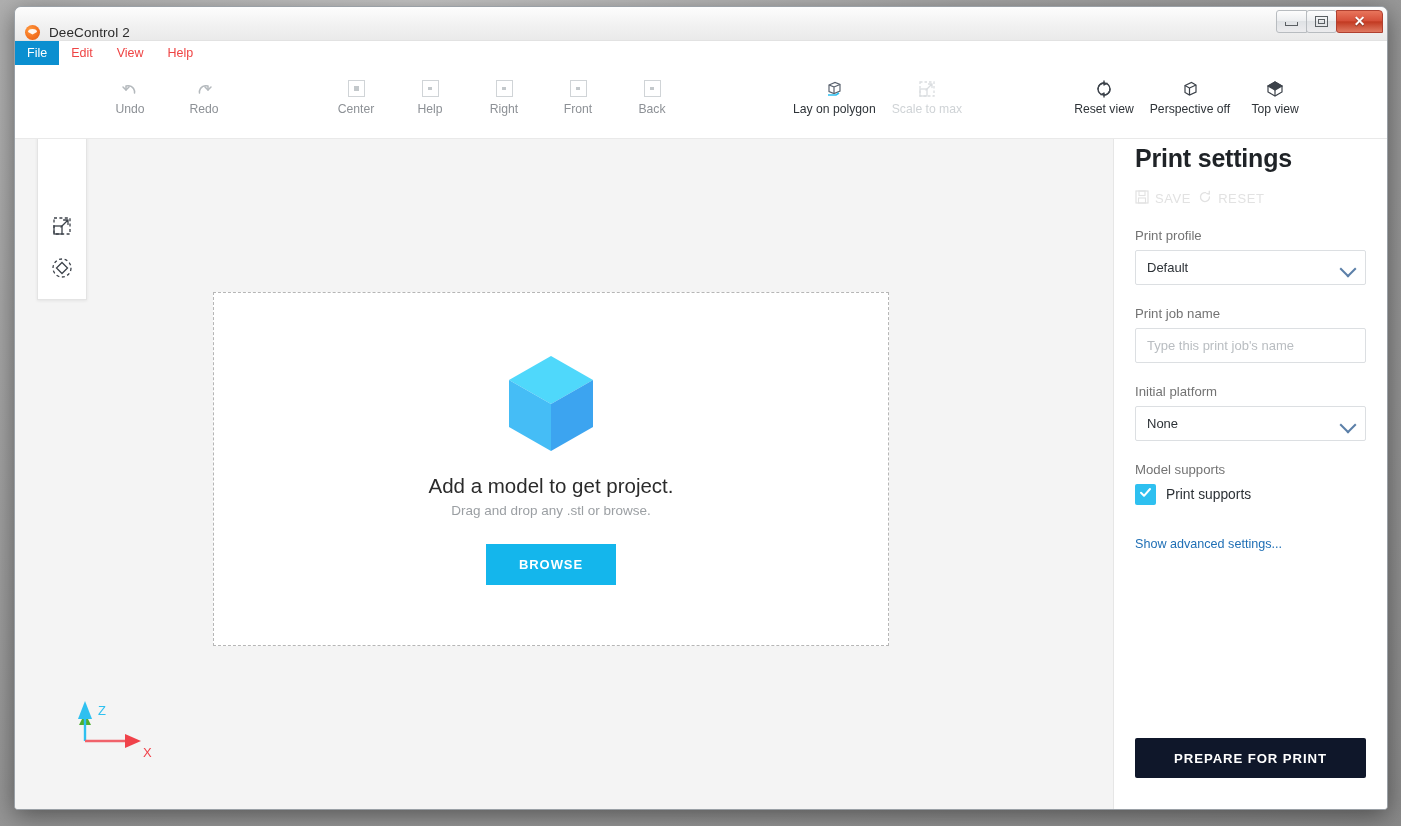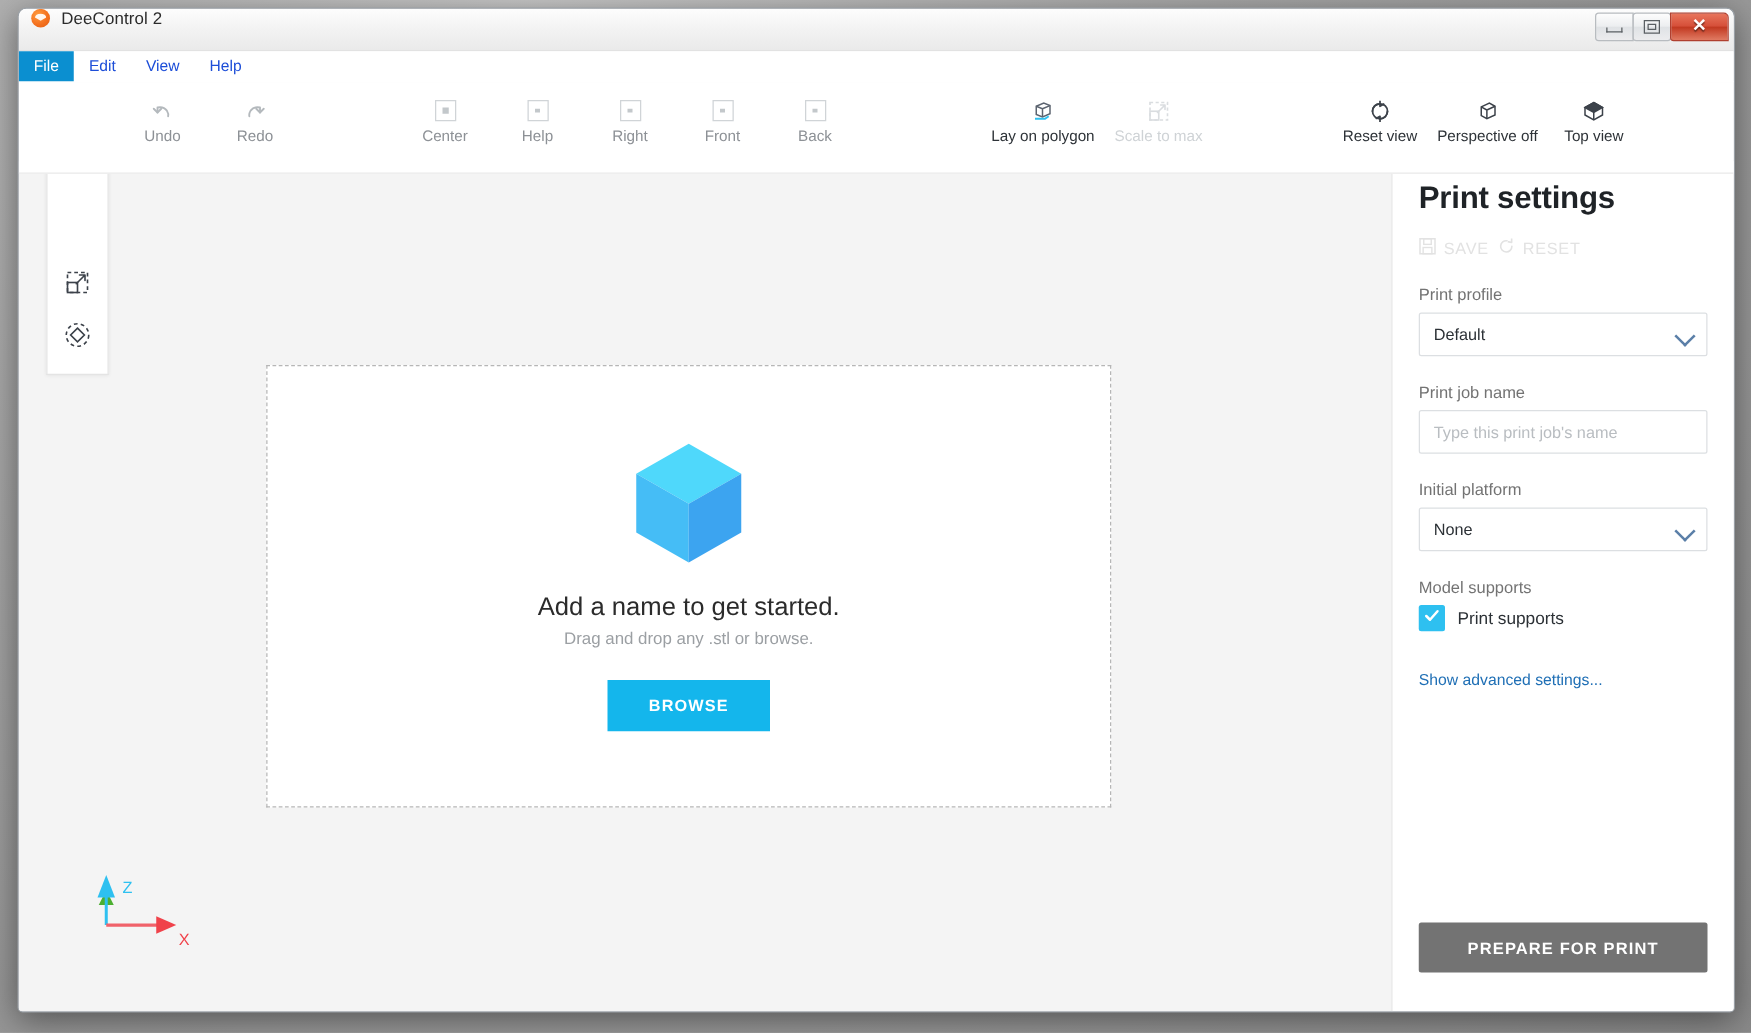--- a/index.html
+++ b/index.html
@@ -34,21 +34,21 @@
     overflow: hidden;
   }
 
   
   #titlebar {
     position: relative;
     height: 33px;
     background: linear-gradient(180deg, #fdfdfd 0%, #f2f2f2 52%, #eaeaea 100%);
     border-bottom: 1px solid #e2e2e2;
     display: flex;
-    align-items: flex-start;
+    align-items: flex-end;
     padding-left: 10px;
     border-radius: 6px 6px 0 0;
   }
   #app-logo {
     width: 15px; height: 15px;
     border-radius: 50%;
     background: radial-gradient(circle at 35% 32%, #ff9b3f 0%, #f4711f 55%, #e25c10 100%);
     position: relative;
     flex: 0 0 auto;
   }
@@ -104,21 +104,21 @@
     display: flex;
     align-items: stretch;
     position: relative;
     z-index: 60;
     border-bottom: 1px solid #ffffff;
   }
   .menu-item {
     padding: 0 12px;
     display: flex; align-items: center;
     font-size: 12.5px;
-    color: #1d4ed8;
+    color: #ef4444;
     cursor: default;
   }
   .menu-item.open { background: #0b8fd0; color: #ffffff; }
 
   
   #file-dropdown {
     position: absolute;
     left: 25px; top: 57px;
     width: 144px;
     background: #ffffff;
@@ -337,21 +337,21 @@
     font-size: 12.6px;
     font-weight: normal;
     color: #1f6fb5;
     text-decoration: none;
   }
   #prepare-btn {
     position: absolute;
     left: 21px; right: 21px;
     bottom: 31px;
     height: 40px;
-    background: #737373;
+    background: #0f172a;
     color: #ffffff;
     border: none;
     font-size: 13.2px;
     font-weight: bold;
     letter-spacing: .9px;
     font-family: "Liberation Sans", sans-serif;
     border-radius: 2px;
   }
 </style>
 </head>
@@ -541,21 +541,21 @@
       </div>
 
       <div id="dropzone">
         <div id="cube">
           <svg width="92" height="100" viewBox="0 0 92 100">
             <path d="M46 2 L88 26 L46 50 L4 26 Z" fill="#4fd8fb"></path>
             <path d="M4 26 L46 50 L46 97 L4 73 Z" fill="#45bdf6"></path>
             <path d="M88 26 L46 50 L46 97 L88 73 Z" fill="#3ca4f0"></path>
           </svg>
         </div>
-        <div id="dz-title">Add a name to get started.</div>
+        <div id="dz-title">Add a model to get project.</div>
         <div id="dz-sub">Drag and drop any .stl or browse.</div>
         <button id="browse-btn">BROWSE</button>
       </div>
 
       <div id="axis">
         <svg width="90" height="70" viewBox="0 0 90 70">
 
           <path d="M18 20 L24 32 L12 32 Z" fill="#4caf30"></path>
 
           <line x1="18" y1="22" x2="18" y2="48" stroke="#2ec0f0" stroke-width="2.4"></line>

